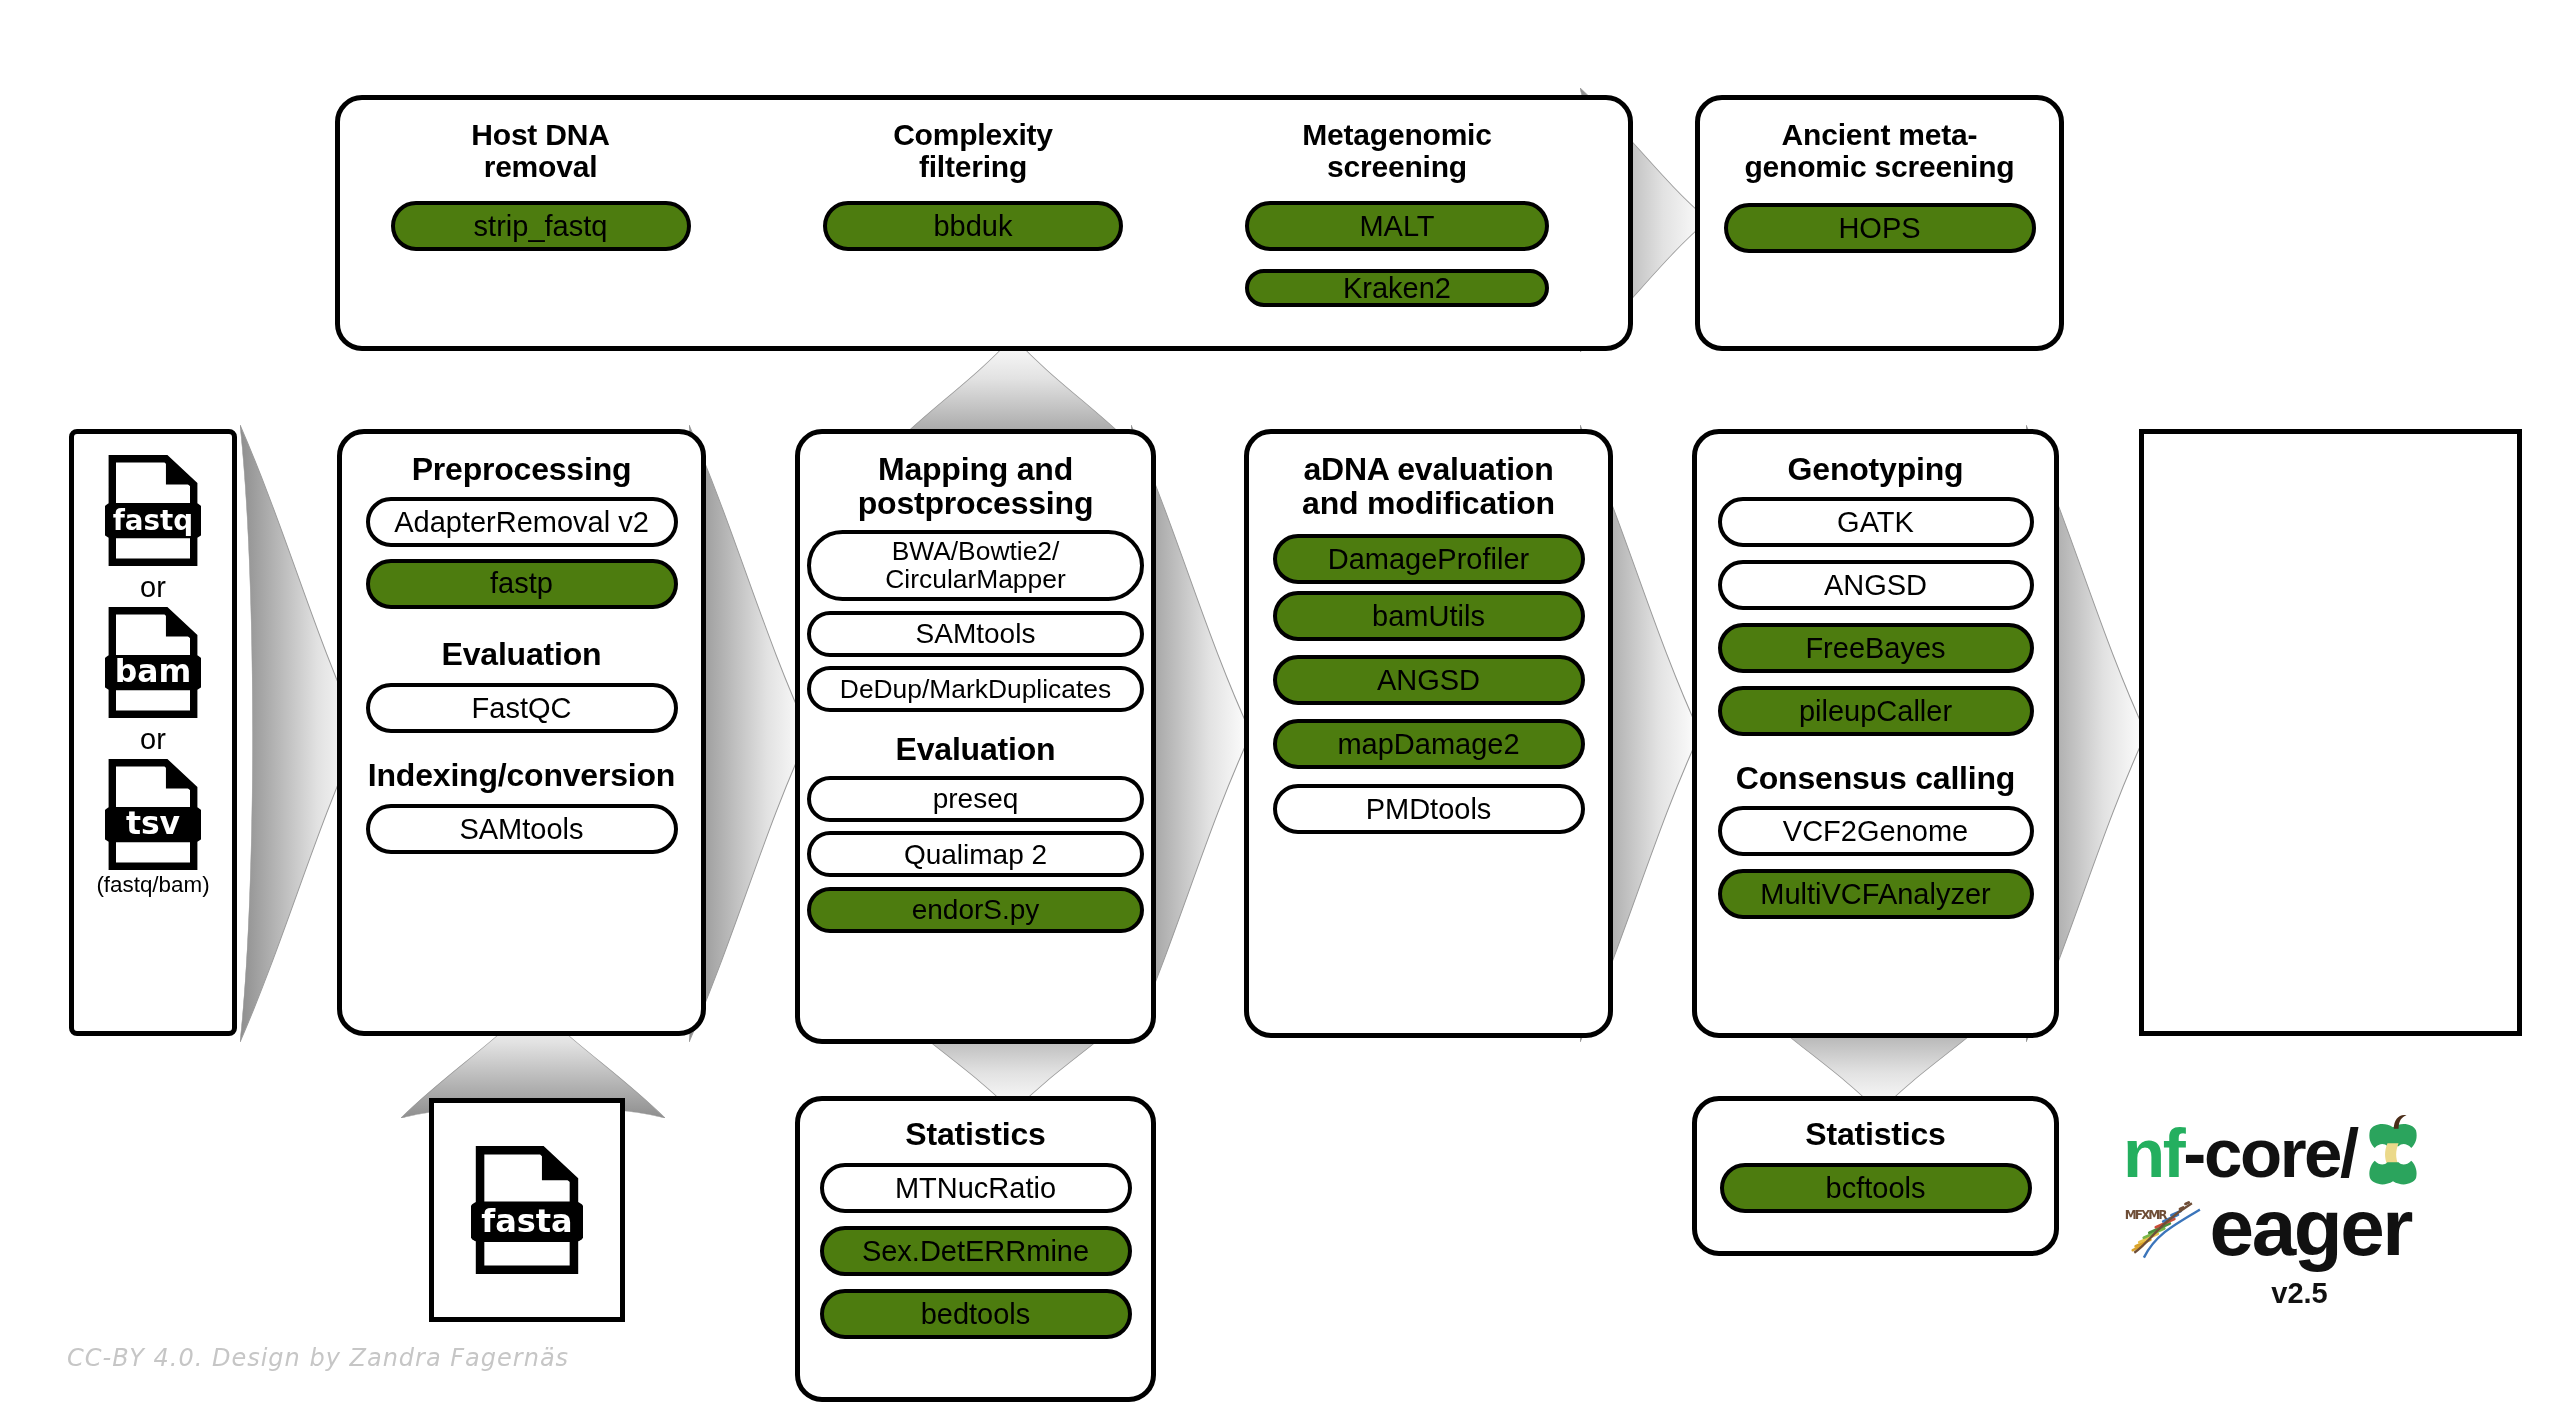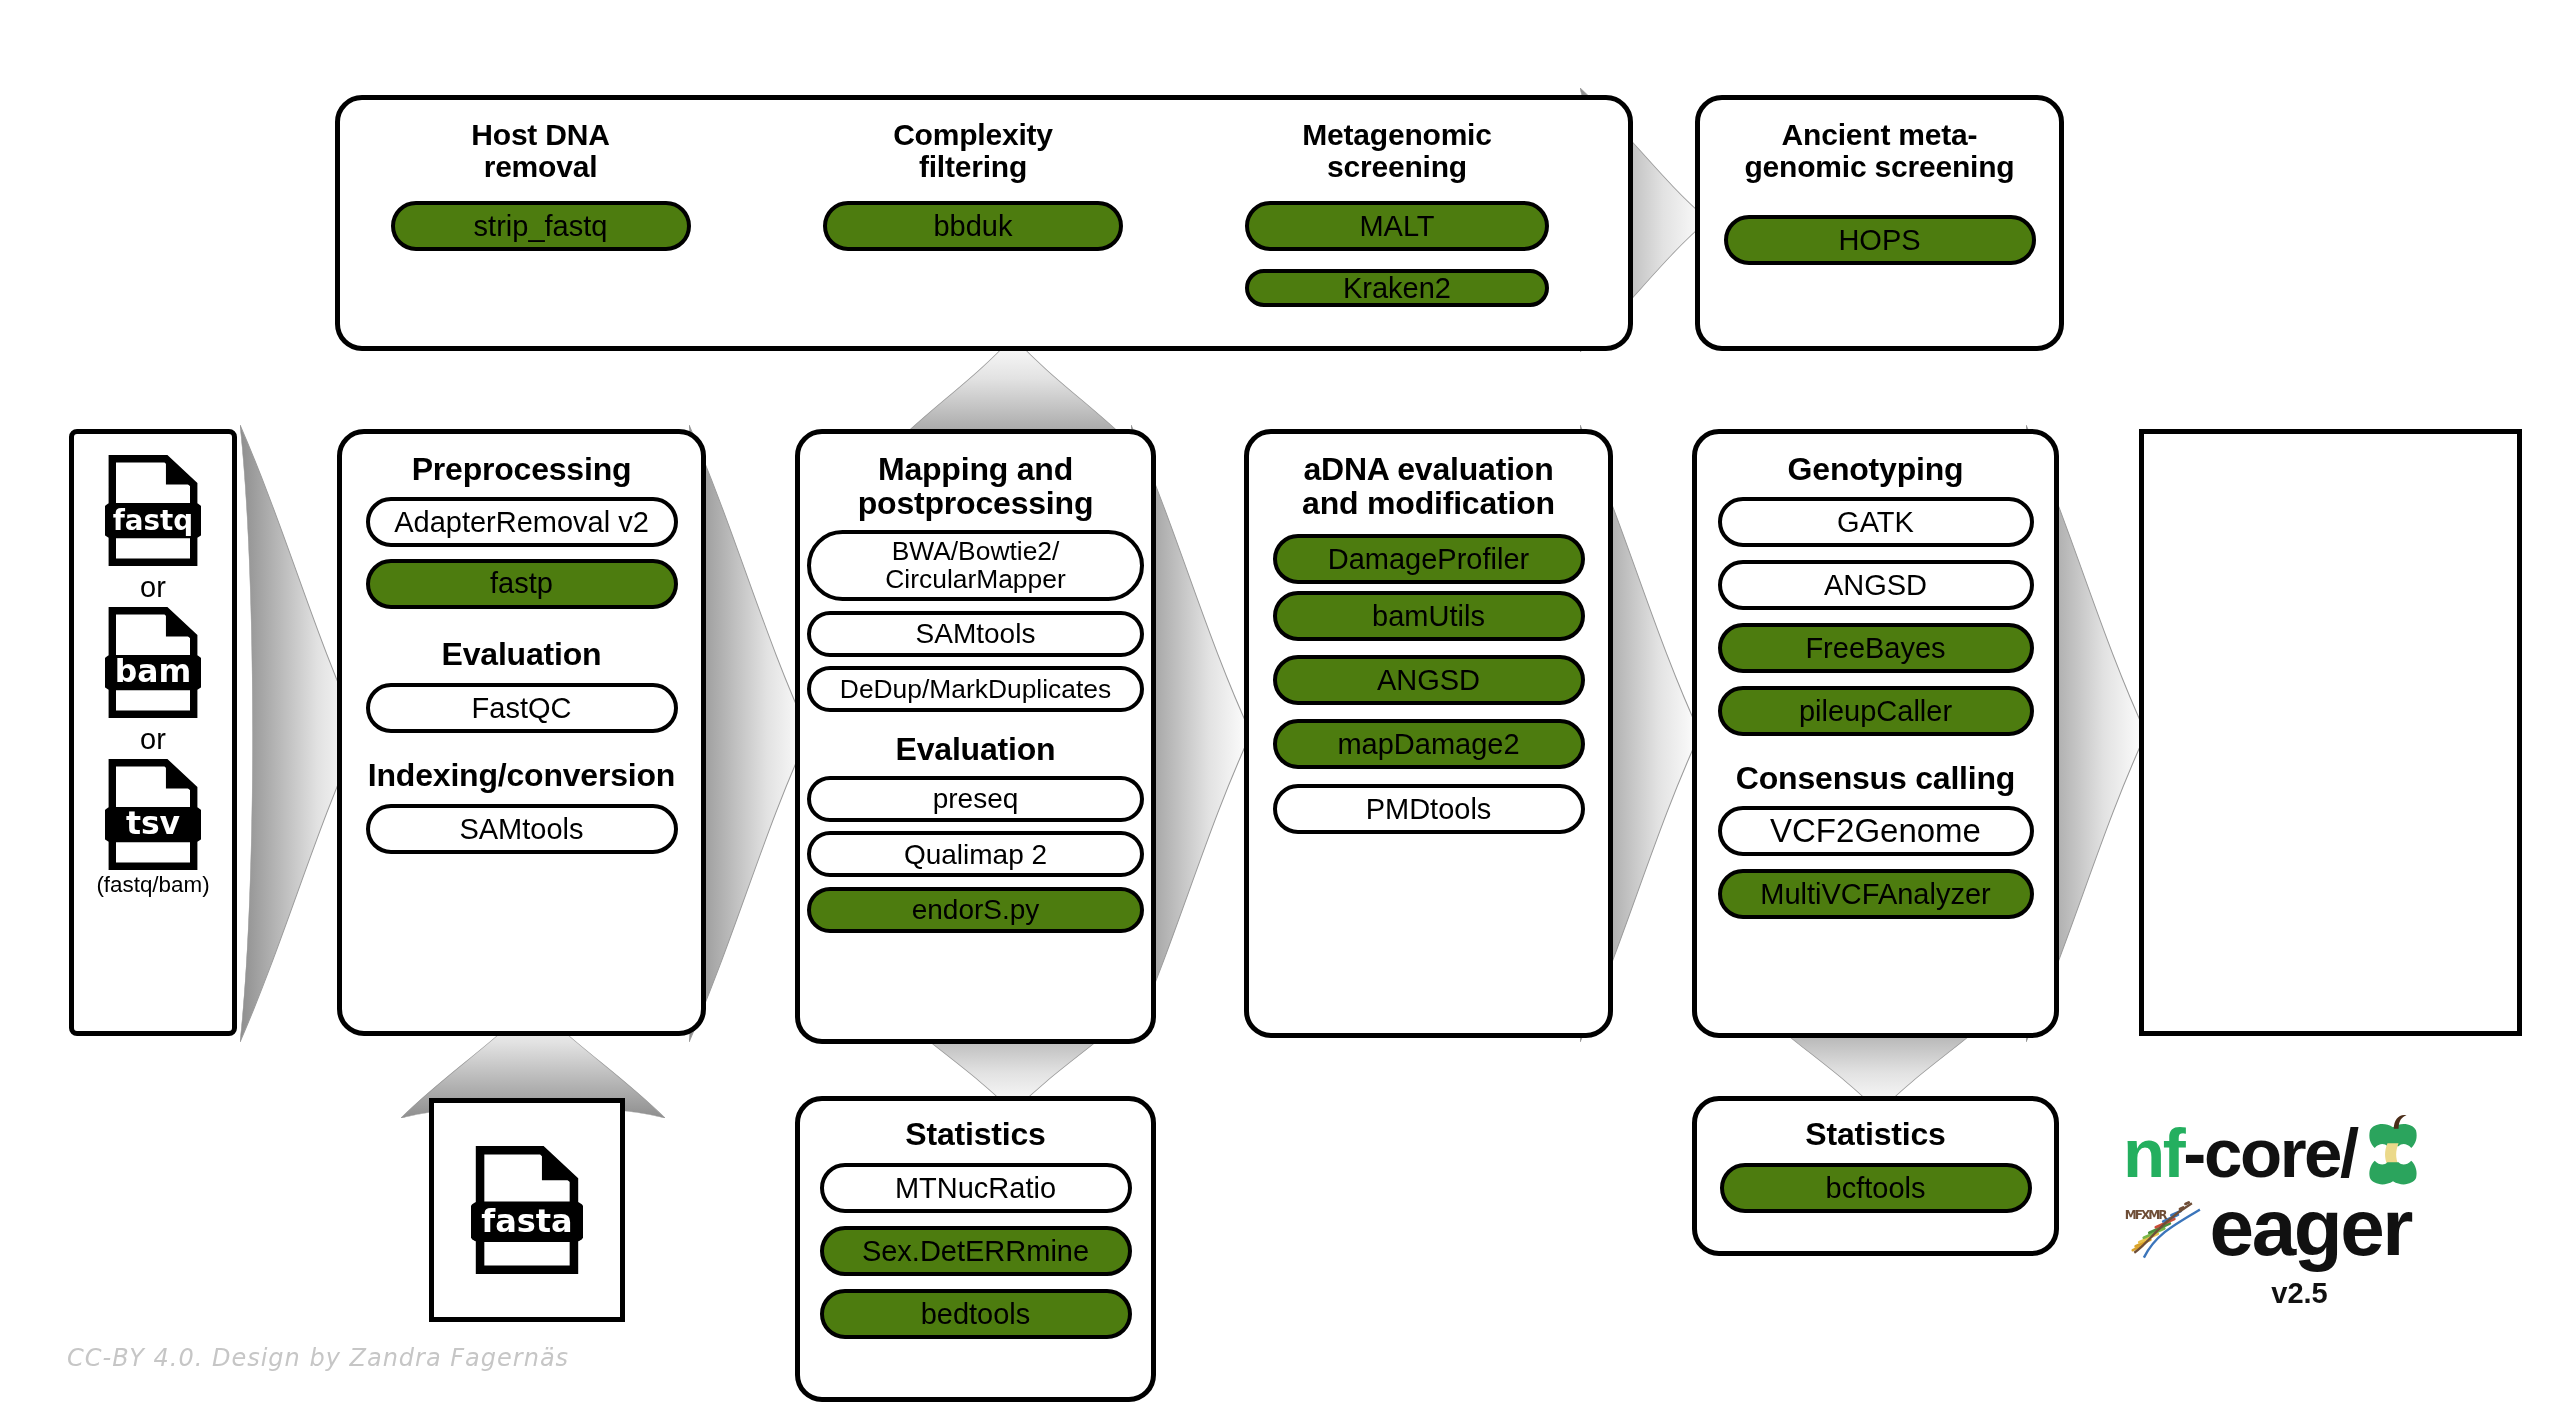--- a/index.html
+++ b/index.html
@@ -213,21 +213,21 @@
       <div style="position: absolute; left: 897px; top: 0px; width: 320px;">
         <div class="panel-title" style="margin-top: 19px; font-size: 30px;">Metagenomic
 screening</div>
         <div class="pill green" style="width: 304px; height: 50px; font-size: 29px; margin-top: 17.6px;"><span>MALT</span></div>
         <div class="pill green" style="width: 304px; height: 38px; font-size: 29px; margin-top: 17.6px;"><span>Kraken2</span></div>
       </div>
     </div>
     <div class="panel" style="left: 1695px; top: 95px; width: 369px; height: 256px;">
       <div class="panel-title" style="margin-top: 19px; font-size: 30px;">Ancient meta-
 genomic screening</div>
-      <div class="pill green" style="width: 312px; height: 50px; font-size: 29px; margin-top: 31px;"><span>HOPS</span></div>
+      <div class="pill green" style="width: 312px; height: 50px; font-size: 29px; margin-top: 19px;"><span>HOPS</span></div>
     </div>
     <div class="panel sharp" style="left: 69px; top: 429px; width: 168px; height: 607px; border-radius: 8px;">
       <div style="position: absolute; left: 0px; right: 0px; top: 21px; display: flex; flex-direction: column; align-items: center;">
         <div class="fileicon" style="width: 96px; height: 111px;">
           <svg viewBox="0 0 100 120" preserveAspectRatio="xMidYMid meet">
             <path d="M6 4 H64 L94 32 V116 H6 Z" fill="#fff" stroke="#000" stroke-width="8" stroke-linejoin="miter"></path>
             <path d="M64 4 L94 32 H64 Z" fill="#000"></path>
             <rect x="-4" y="52" width="108" height="38" rx="9" fill="#000"></rect>
             <text x="50" y="81" text-anchor="middle" fill="#fff" font-family="&quot;DejaVu Sans&quot;, sans-serif" font-weight="bold" font-size="30">fastq</text>
           </svg>
@@ -290,21 +290,21 @@
       </div>
     </div>
     <div class="panel" style="left: 1692px; top: 429px; width: 367px; height: 609px;">
       <div style="position: absolute; left: 0px; right: 0px; top: 17.6px; display: flex; flex-direction: column; align-items: center;">
         <div class="panel-title" style="font-size: 32px; margin-bottom: 11.2px;">Genotyping</div>
         <div class="pill" style="width: 316px; height: 50px; font-size: 29px; margin-bottom: 13px;"><span>GATK</span></div>
         <div class="pill" style="width: 316px; height: 50px; font-size: 29px; margin-bottom: 13px;"><span>ANGSD</span></div>
         <div class="pill green" style="width: 316px; height: 50px; font-size: 29px; margin-bottom: 13px;"><span>FreeBayes</span></div>
         <div class="pill green" style="width: 316px; height: 50px; font-size: 29px; margin-bottom: 13px;"><span>pileupCaller</span></div>
         <div class="panel-title" style="font-size: 32px; margin: 11.2px 0px;">Consensus calling</div>
-        <div class="pill" style="width: 316px; height: 50px; font-size: 33px; margin-bottom: 13px;"><span>VCF2Genome</span></div>
+        <div class="pill" style="width: 316px; height: 50px; font-size: 29px; margin-bottom: 13px;"><span>VCF2Genome</span></div>
         <div class="pill green" style="width: 316px; height: 50px; font-size: 29px; margin-bottom: 13px;"><span>MultiVCFAnalyzer</span></div>
       </div>
     </div>
     <div class="panel sharp" style="left: 2139px; top: 429px; width: 383px; height: 607px; border-radius: 0px;"></div>
     <div class="panel sharp" style="left: 429px; top: 1098px; width: 196px; height: 224px; border-radius: 0px;">
       <div style="position: absolute; inset: 0px; display: flex; align-items: center; justify-content: center;">
         <div class="fileicon" style="width: 112px; height: 128px;">
           <svg viewBox="0 0 100 120" preserveAspectRatio="xMidYMid meet">
             <path d="M6 4 H64 L94 32 V116 H6 Z" fill="#fff" stroke="#000" stroke-width="8" stroke-linejoin="miter"></path>
             <path d="M64 4 L94 32 H64 Z" fill="#000"></path>

